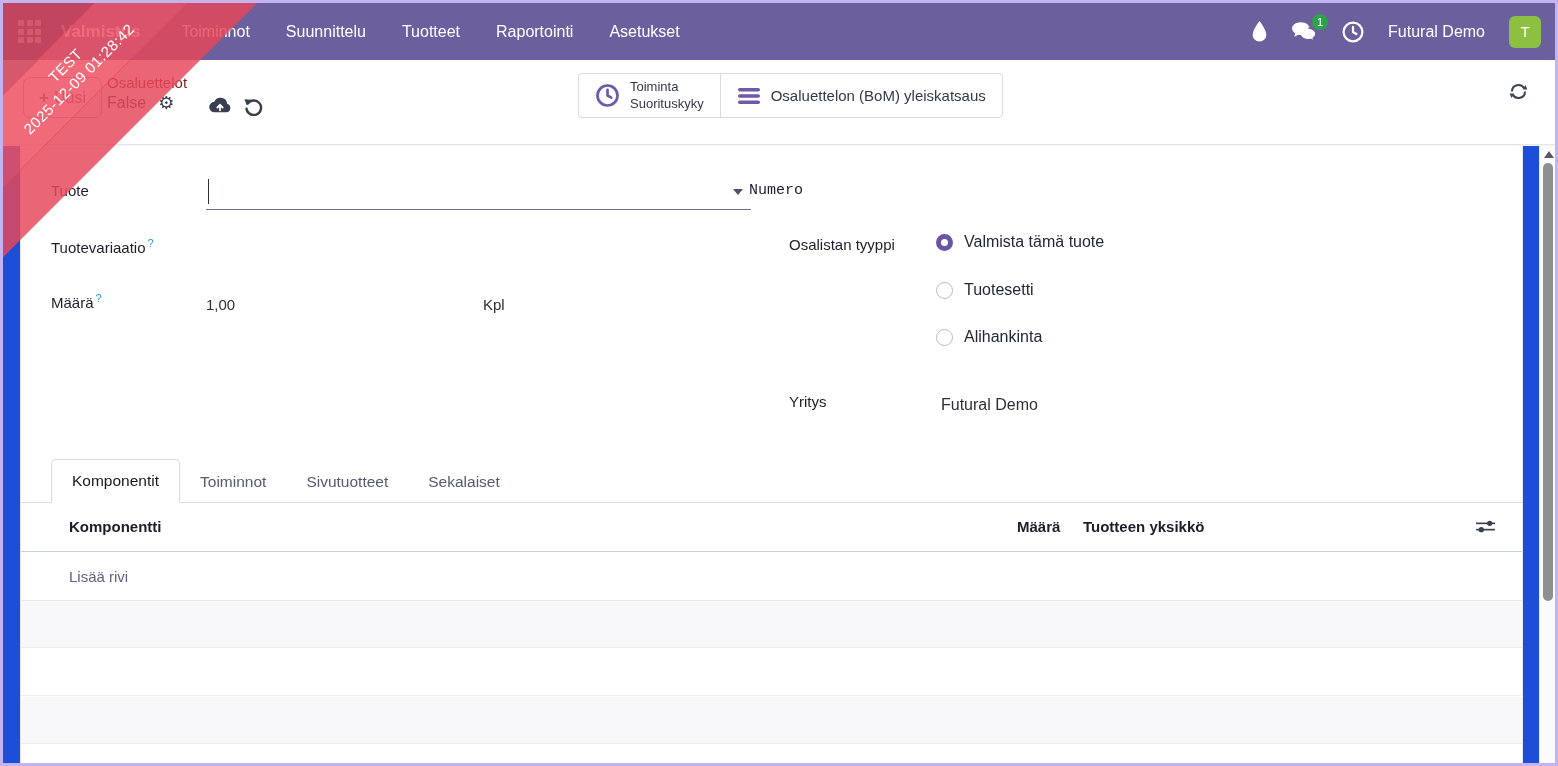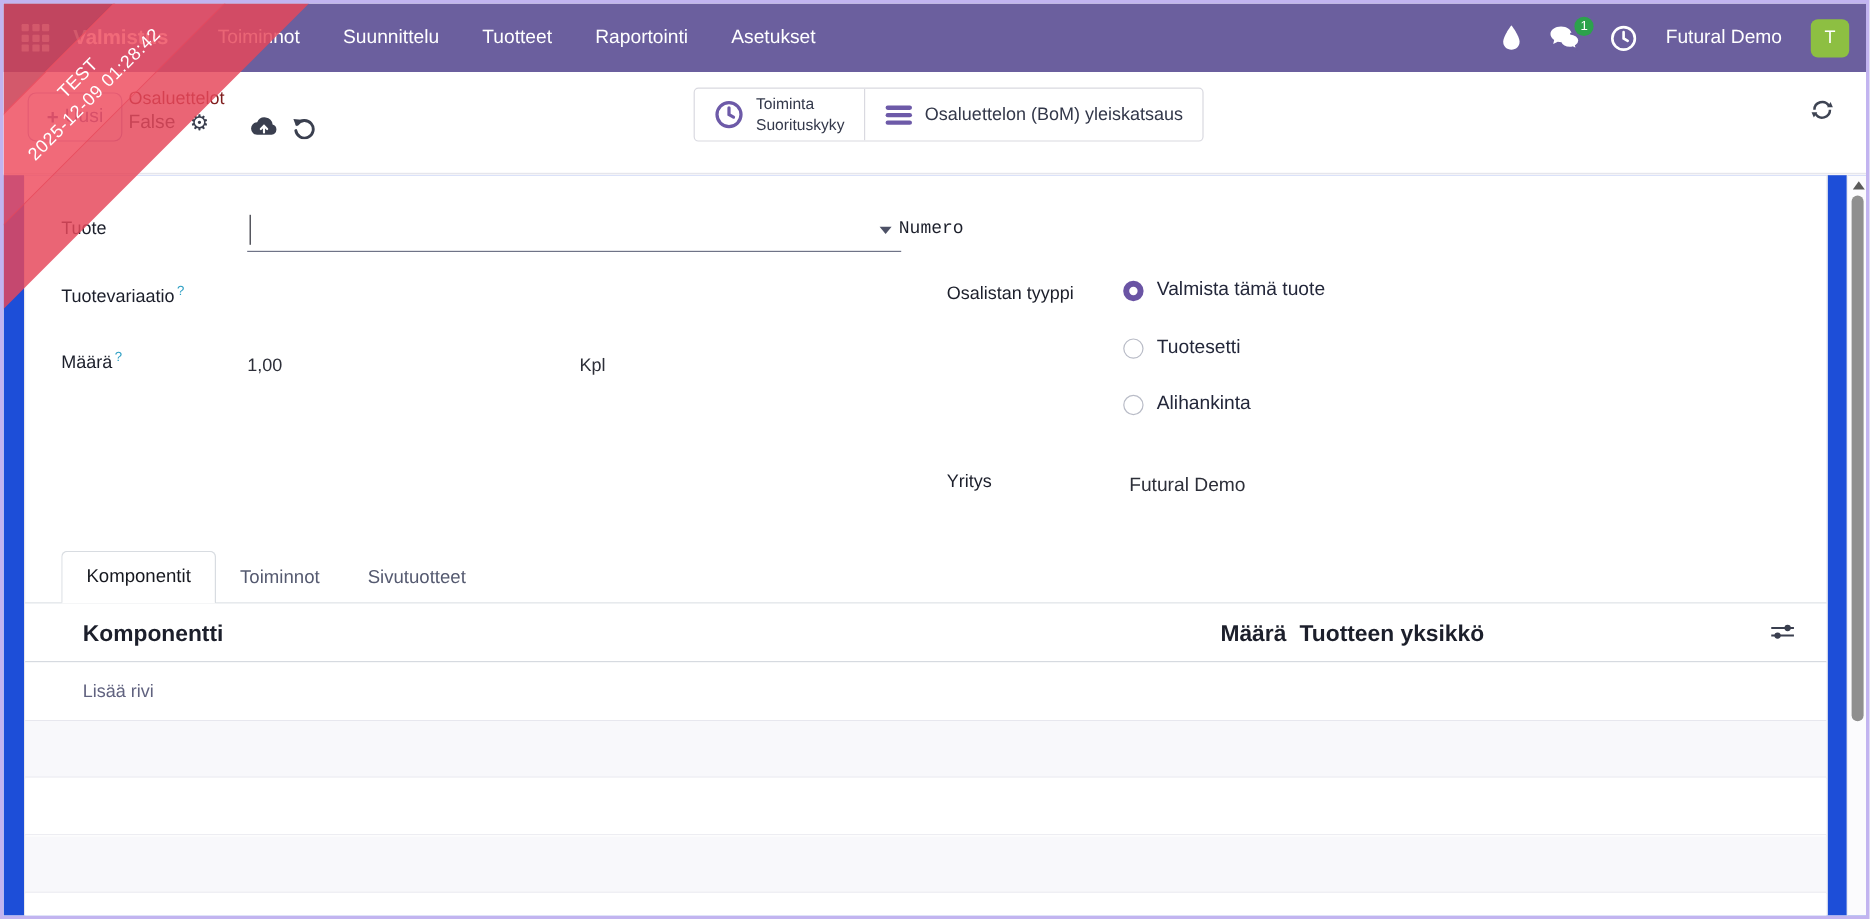--- a/index.html
+++ b/index.html
@@ -58,21 +58,21 @@
   .radio{width:17px;height:17px;border-radius:50%;background:#fff;flex:0 0 auto;}
   .radio.on{border:5px solid #6a54a4;}
   .radio.off{border:1px solid #b9bcc7;}
   .radio-label{font-size:16px;color:#23273a;}
   
   .tabbar{position:absolute;left:0;right:0;top:311px;height:46px;border-bottom:1px solid #d8dce1;display:flex;align-items:flex-end;padding-left:30px;}
   .tab{font-size:15.5px;padding:12px 20px;cursor:pointer;color:#555a70;position:relative;top:1px;}
   .tab.active{background:#fff;border:1px solid #d8dce1;border-bottom:1px solid #fff;border-radius:5px 5px 0 0;color:#16181f;}
   
   .thead{position:absolute;left:0;right:0;top:357px;height:49px;border-bottom:1px solid #ccd1d9;background:#fff;}
-  .th{position:absolute;top:15px;font-size:19px;font-weight:bold;color:#1c1f2b;}
+  .th{position:absolute;top:15px;font-size:15px;font-weight:bold;color:#1c1f2b;}
   .cols-icon{position:absolute;right:26px;top:15px;cursor:pointer;}
   .addrow{position:absolute;left:0;right:0;top:406px;height:49px;border-bottom:1px solid #e7e7ee;display:flex;align-items:center;padding-left:48px;background:#fff;}
   .addrow span{color:#60627f;font-size:15px;cursor:pointer;}
   .stripe{position:absolute;left:0;right:0;height:47px;border-bottom:1px solid #ededf2;}
   .stripe.g{background:#f8f8fb;}
   .stripe.w{background:#fff;}
   
   .scrollbar{position:absolute;top:143px;right:0;width:16px;bottom:0;background:#fbfbfd;border-left:1px solid #ededf2;}
   .sb-up{position:absolute;top:5px;left:3.5px;width:0;height:0;border-left:5px solid transparent;border-right:5px solid transparent;border-bottom:7px solid #5a5a5a;cursor:pointer;}
   .sb-thumb{position:absolute;top:17px;left:3px;width:10px;height:438px;background:#8f8f8f;border-radius:5px;cursor:pointer;}
@@ -223,20 +223,21 @@
 
       <div class="fld-label" style="left:768px;top:247px;">
         <span>Yritys</span>
       </div>
       <div class="fld-value" style="left:920px;top:250px;font-size:16px;">Futural Demo</div>
 
       <div class="tabbar">
         <div class="tab active">Komponentit</div>
         <div class="tab">Toiminnot</div>
         <div class="tab">Sivutuotteet</div>
+        <div class="tab">Sekalaiset</div>
       </div>
 
       <div class="thead">
         <div class="th" style="left:48px;">Komponentti</div>
         <div class="th" style="left:996px;">Määrä</div>
         <div class="th" style="left:1062px;">Tuotteen yksikkö</div>
         <div class="cols-icon">
           <svg width="21" height="17" viewBox="0 0 20 16">
             <line x1="1" y1="5" x2="19" y2="5" stroke="#3a3f4f" stroke-width="1.6"></line>
             <circle cx="14" cy="5" r="2.5" fill="#3a3f4f"></circle>

